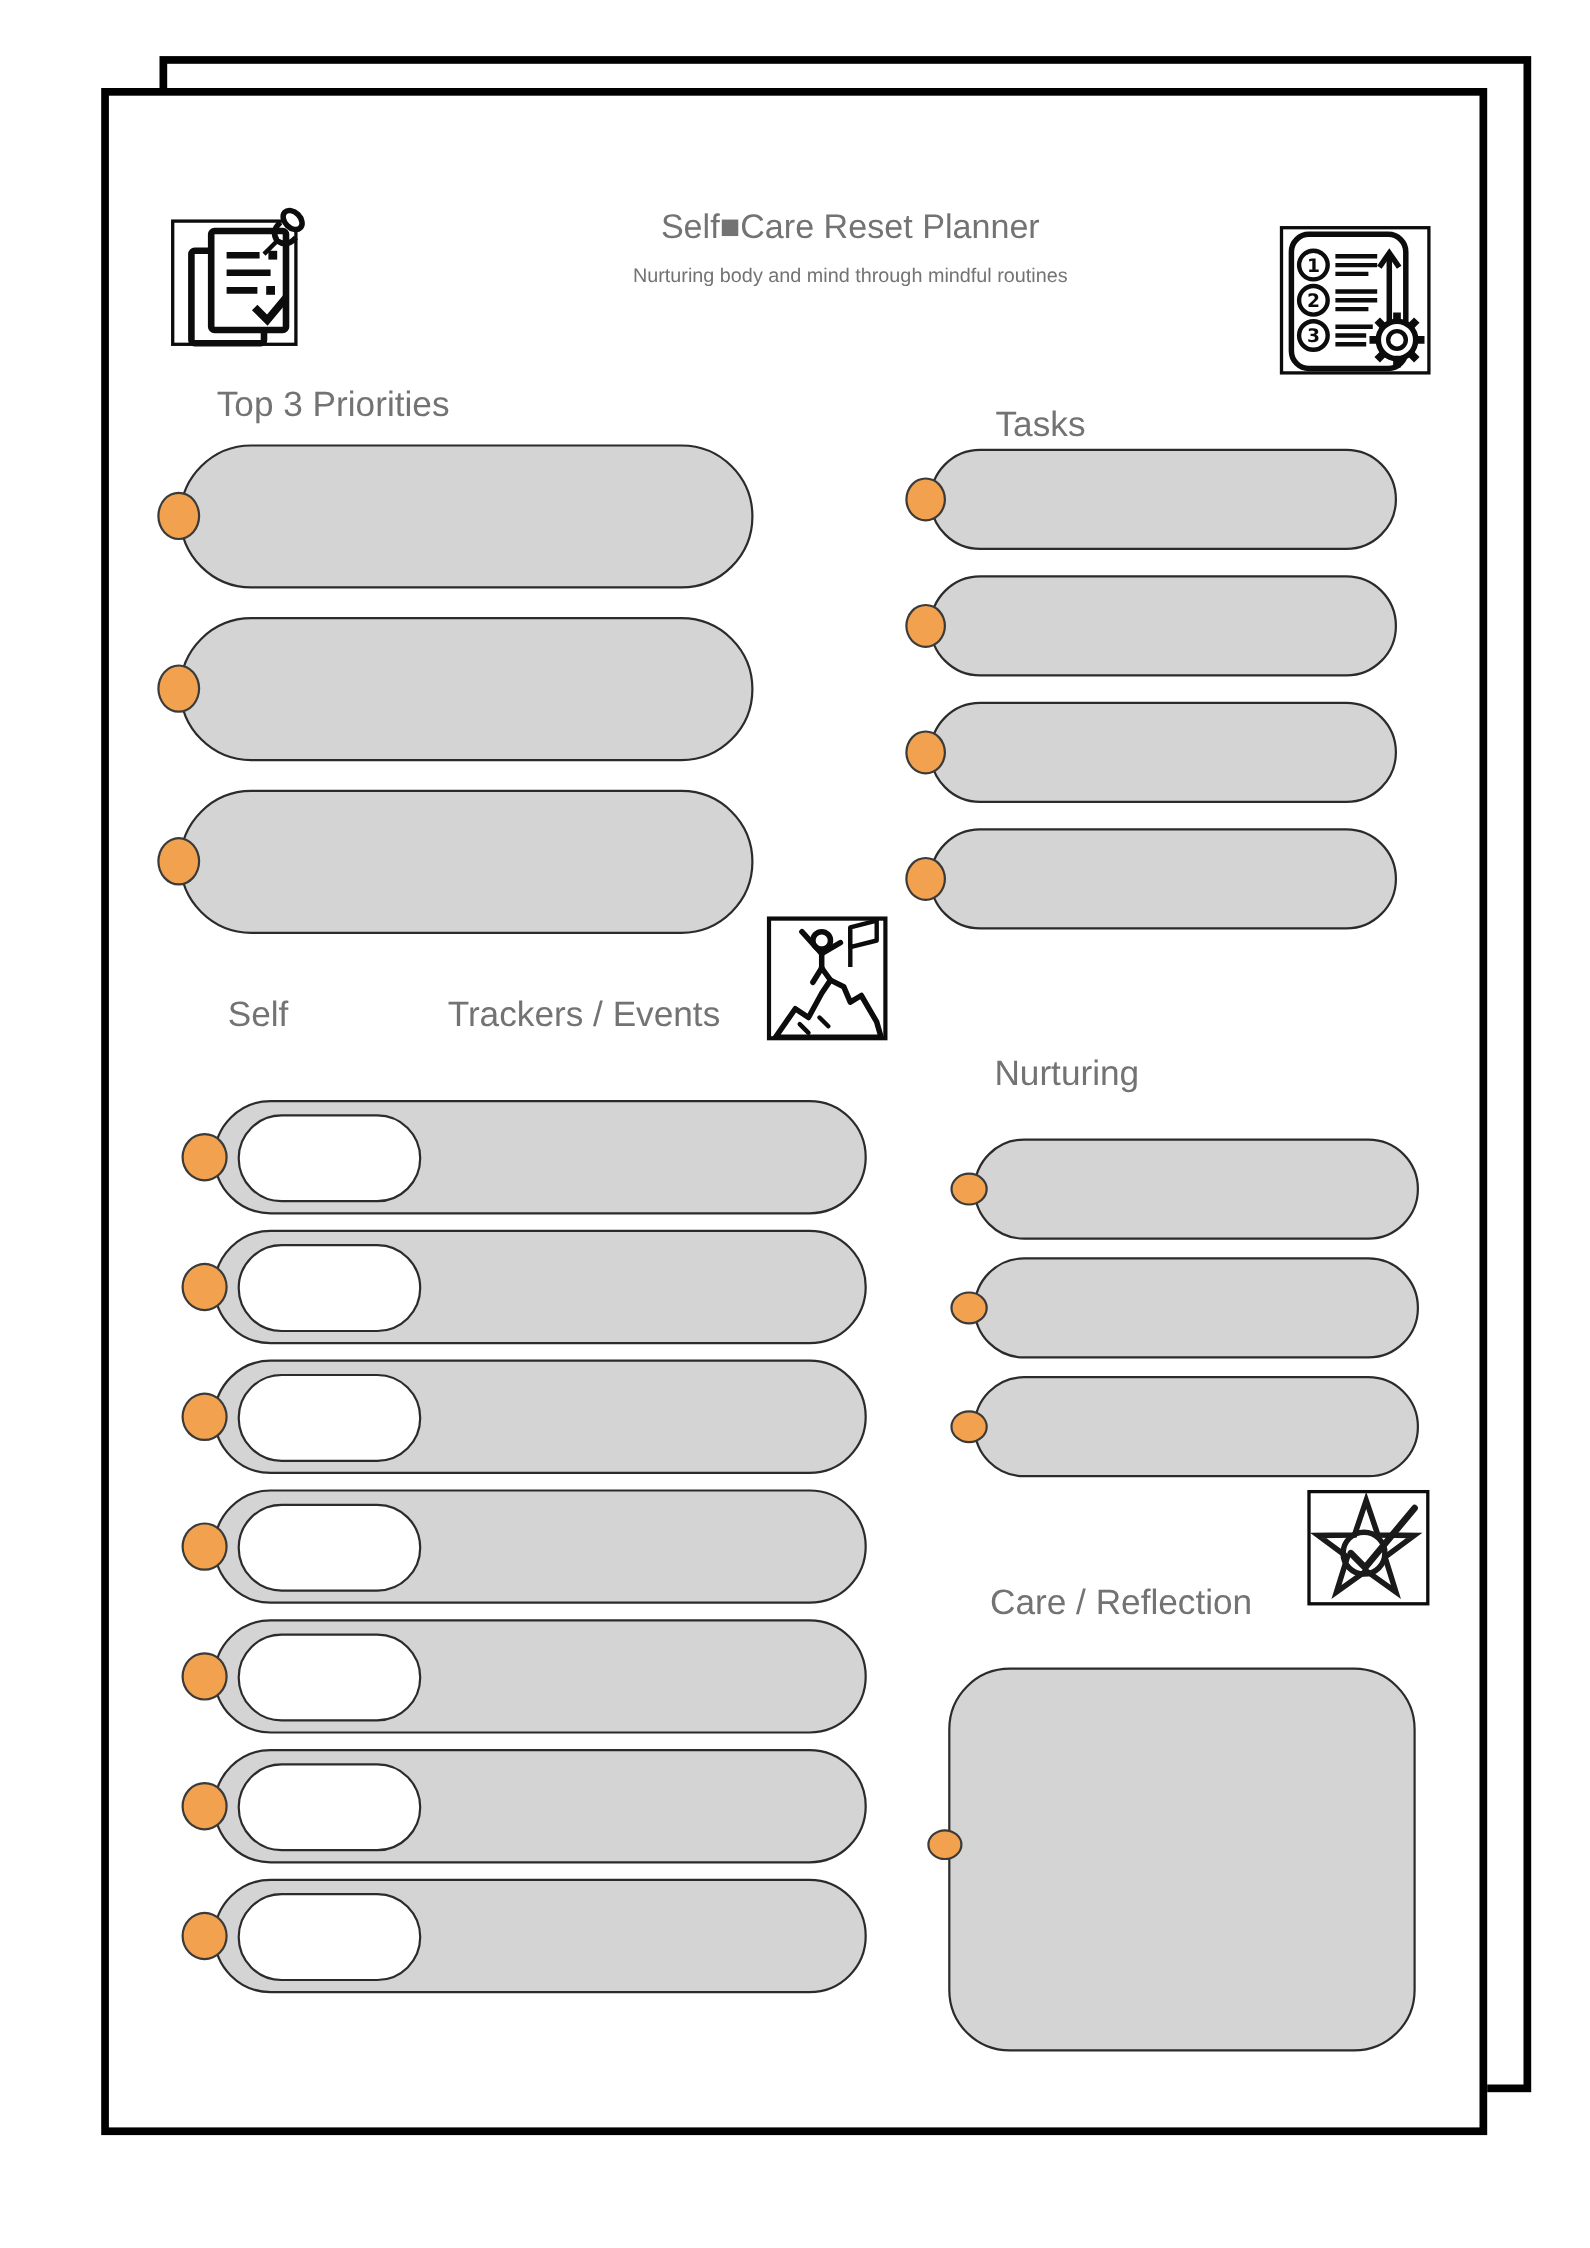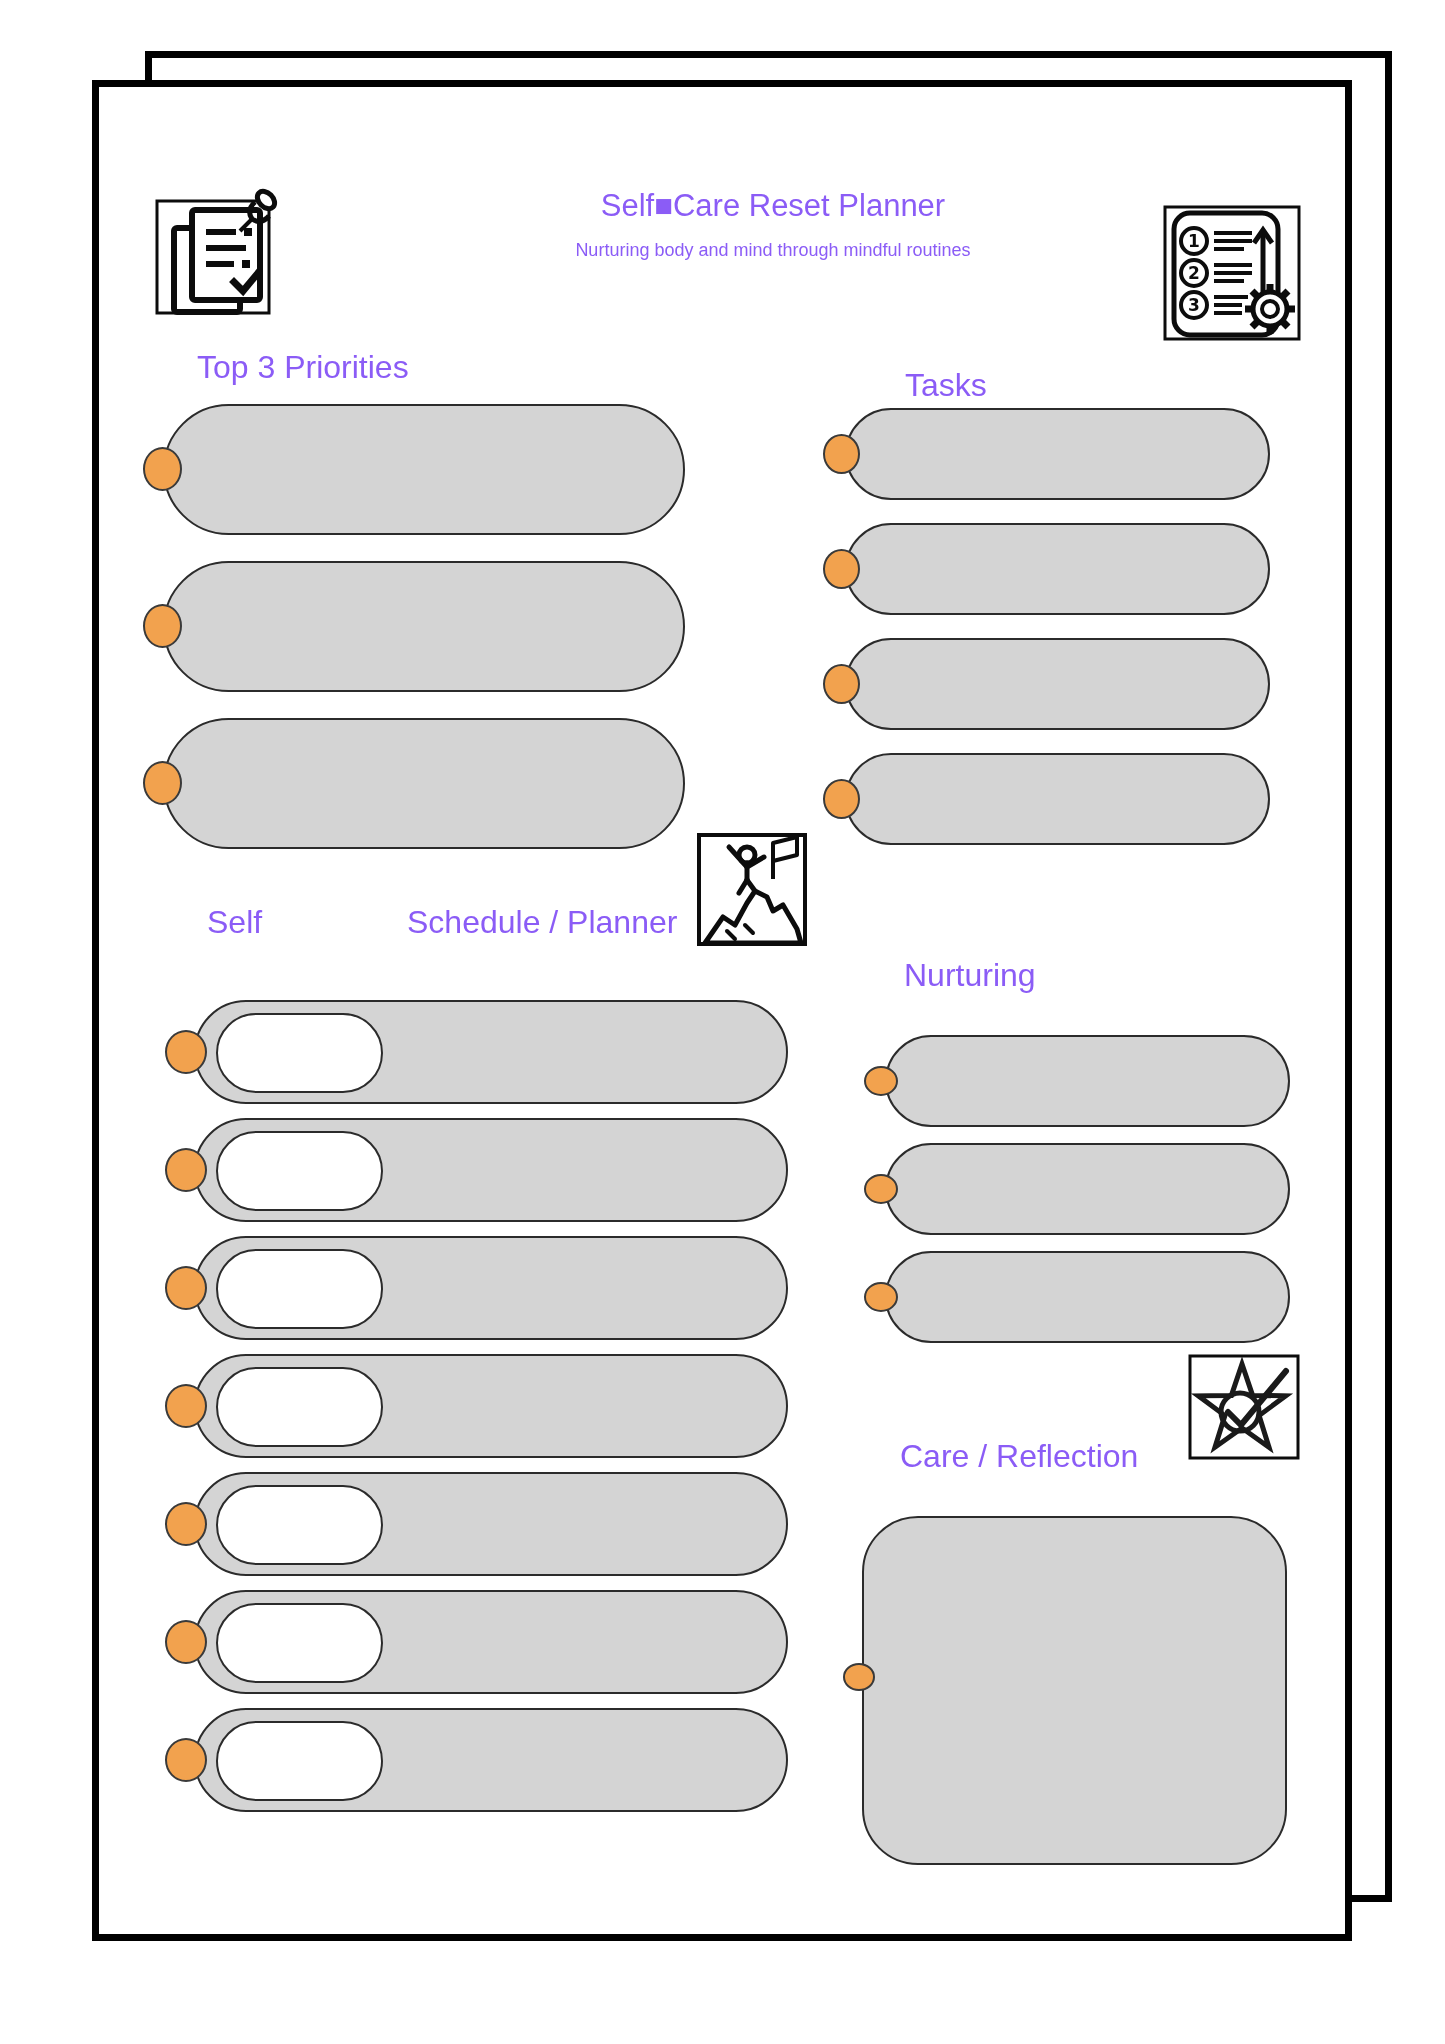--- a/index.html
+++ b/index.html
@@ -1,18 +1,18 @@
 <!DOCTYPE html>
 <html style="--field-fill: #d4d4d4; --field-border: #2b2b2b; --bullet-fill: #f2a24e; --bullet-border: #3a3a3a; --page-border: #000000; --ink: #0c0c0c;"><head>
 <meta charset="utf-8">
 <style>
   html,body{margin:0;padding:0;background:#ffffff;}
   .canvas{
     position:relative;width:1445px;height:2044px;background:#fff;overflow:hidden;
-    font-family:"Liberation Sans","DejaVu Sans",sans-serif;color:#8b5cf6;
+    font-family:"Liberation Sans","DejaVu Sans",sans-serif;color:#737373;
   }
   .sheet{position:absolute;background:#fff;border:7px solid var(--page-border,#000);box-sizing:border-box;}
   .sheet.back{left:145px;top:51px;width:1247px;height:1851px;z-index:0;}
   .sheet.front{left:92px;top:80px;width:1260px;height:1861px;z-index:1;}
   .content{position:absolute;left:0;top:0;width:100%;height:100%;z-index:2;}
 
   .title-block{position:absolute;left:473px;top:188px;width:600px;text-align:center;}
   .title{margin:0;font-size:31px;font-weight:400;line-height:1.15;letter-spacing:0;}
   .subtitle{margin:16px;font-size:18px;font-weight:400;line-height:1.2;}
 
@@ -130,21 +130,21 @@
             <line x1="126" y1="88" x2="90" y2="124"></line>
         </g>
         <circle cx="108" cy="106" r="17" fill="#fff" stroke="#0c0c0c" stroke-width="5"></circle>
         <circle cx="108" cy="106" r="8" fill="#fff" stroke="#0c0c0c" stroke-width="4"></circle>
       </svg>
     </div>
 
     <h2 class="sect h-priorities">Top 3 Priorities</h2>
     <h2 class="sect h-tasks">Tasks</h2>
     <h2 class="sect h-time">Self</h2>
-    <h2 class="sect h-events">Schedule / Planner</h2>
+    <h2 class="sect h-events">Trackers / Events</h2>
     <h2 class="sect h-trackers">Nurturing</h2>
     <h2 class="sect h-notes">Care / Reflection</h2>
 
     <div class="icon-box" style="left:697px;top:833px;">
       <svg width="110" height="113" viewBox="0 0 110 113">
         <rect x="2" y="2" width="106" height="109" fill="#fff" stroke="#0c0c0c" stroke-width="4"></rect>
         <path d="M8 110 L26 84 L38 92 L50 70 L58 58 L70 64 L76 78 L86 72 L100 96 L104 110 Z" fill="#fff" stroke="#0c0c0c" stroke-width="5" stroke-linejoin="round"></path>
         <g stroke="#0c0c0c" stroke-width="4" stroke-linecap="round">
           <line x1="30" y1="98" x2="38" y2="106"></line>
             <line x1="48" y1="92" x2="56" y2="100"></line>

